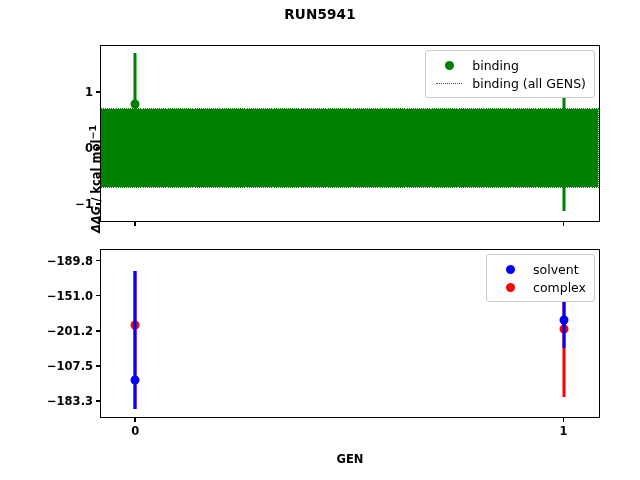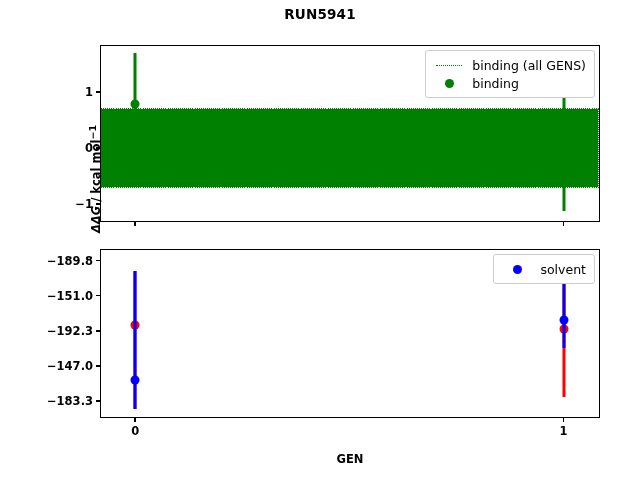--- a/index.html
+++ b/index.html
@@ -343,29 +343,29 @@
         <div class="ylabel-t" style="top: 158.102px;">−1</div>
       </div>
     <div id="top-xticks">
         <div class="xtick" style="left: 33.4621px;"></div>
         <div class="xtick" style="left: 461.738px;"></div>
       </div>
 
     <div class="legend" id="legend-top" style="right:4px;top:4px;">
         <div class="legend-row">
           <span class="legend-key">
+            <span class="legend-dot" style="background: rgb(0, 128, 0);"></span>
+          </span>
+          <span class="legend-text">binding</span>
+        </div>
+        <div class="legend-row">
+          <span class="legend-key">
             <span class="legend-line" style="border-top-color: rgb(0, 128, 0);"></span>
           </span>
           <span class="legend-text">binding (all GENS)</span>
-        </div>
-        <div class="legend-row">
-          <span class="legend-key">
-            <span class="legend-dot" style="background: rgb(0, 128, 0);"></span>
-          </span>
-          <span class="legend-text">binding</span>
         </div>
       </div>
   </div>
 
   <div class="axes" id="ax-bot">
 
     <div class="plotclip">
       <div id="bot-marks">
           <div class="ebar" style="left: 34.2621px; top: 21.0763px; height: 137.698px; width: 3px; background: rgb(255, 0, 0);"></div>
           <div class="dot" style="left: 34.2621px; top: 75.172px; width: 9px; height: 9px; background: rgb(255, 0, 0);"></div>
@@ -377,38 +377,44 @@
           <div class="dot" style="left: 462.538px; top: 69.5517px; width: 9px; height: 9px; background: rgb(0, 0, 255);"></div>
         </div>
     </div>
 
     <div id="bot-yticks">
         <div class="ytick" style="top: 9.73814px;"></div>
         <div class="ylabel-t" style="top: 10.5381px;">−189.8</div>
         <div class="ytick" style="top: 44.8653px;"></div>
         <div class="ylabel-t" style="top: 45.6653px;">−151.0</div>
         <div class="ytick" style="top: 79.9924px;"></div>
-        <div class="ylabel-t" style="top: 80.7924px;">−192.3</div>
+        <div class="ylabel-t" style="top: 80.7924px;">−201.2</div>
         <div class="ytick" style="top: 115.119px;"></div>
-        <div class="ylabel-t" style="top: 115.919px;">−147.0</div>
+        <div class="ylabel-t" style="top: 115.919px;">−107.5</div>
         <div class="ytick" style="top: 150.247px;"></div>
         <div class="ylabel-t" style="top: 151.047px;">−183.3</div>
       </div>
     <div id="bot-xticks">
         <div class="xtick" style="left: 33.4621px;"></div>
         <div class="xlabel-t" style="left: 34.2621px;">0</div>
         <div class="xtick" style="left: 461.738px;"></div>
         <div class="xlabel-t" style="left: 462.538px;">1</div>
       </div>
 
     <div class="legend" id="legend-bot" style="right:4px;top:4px;text-align:right;">
         <div class="legend-row">
           <span class="legend-key">
             <span class="legend-dot" style="background: rgb(0, 0, 255);"></span>
           </span>
           <span class="legend-text">solvent</span>
         </div>
+        <div class="legend-row">
+          <span class="legend-key">
+            <span class="legend-dot" style="background: rgb(255, 0, 0);"></span>
+          </span>
+          <span class="legend-text">complex</span>
+        </div>
       </div>
   </div>
 
   <div class="xtitle">GEN</div>
 
 </div>
 
 </body></html>

